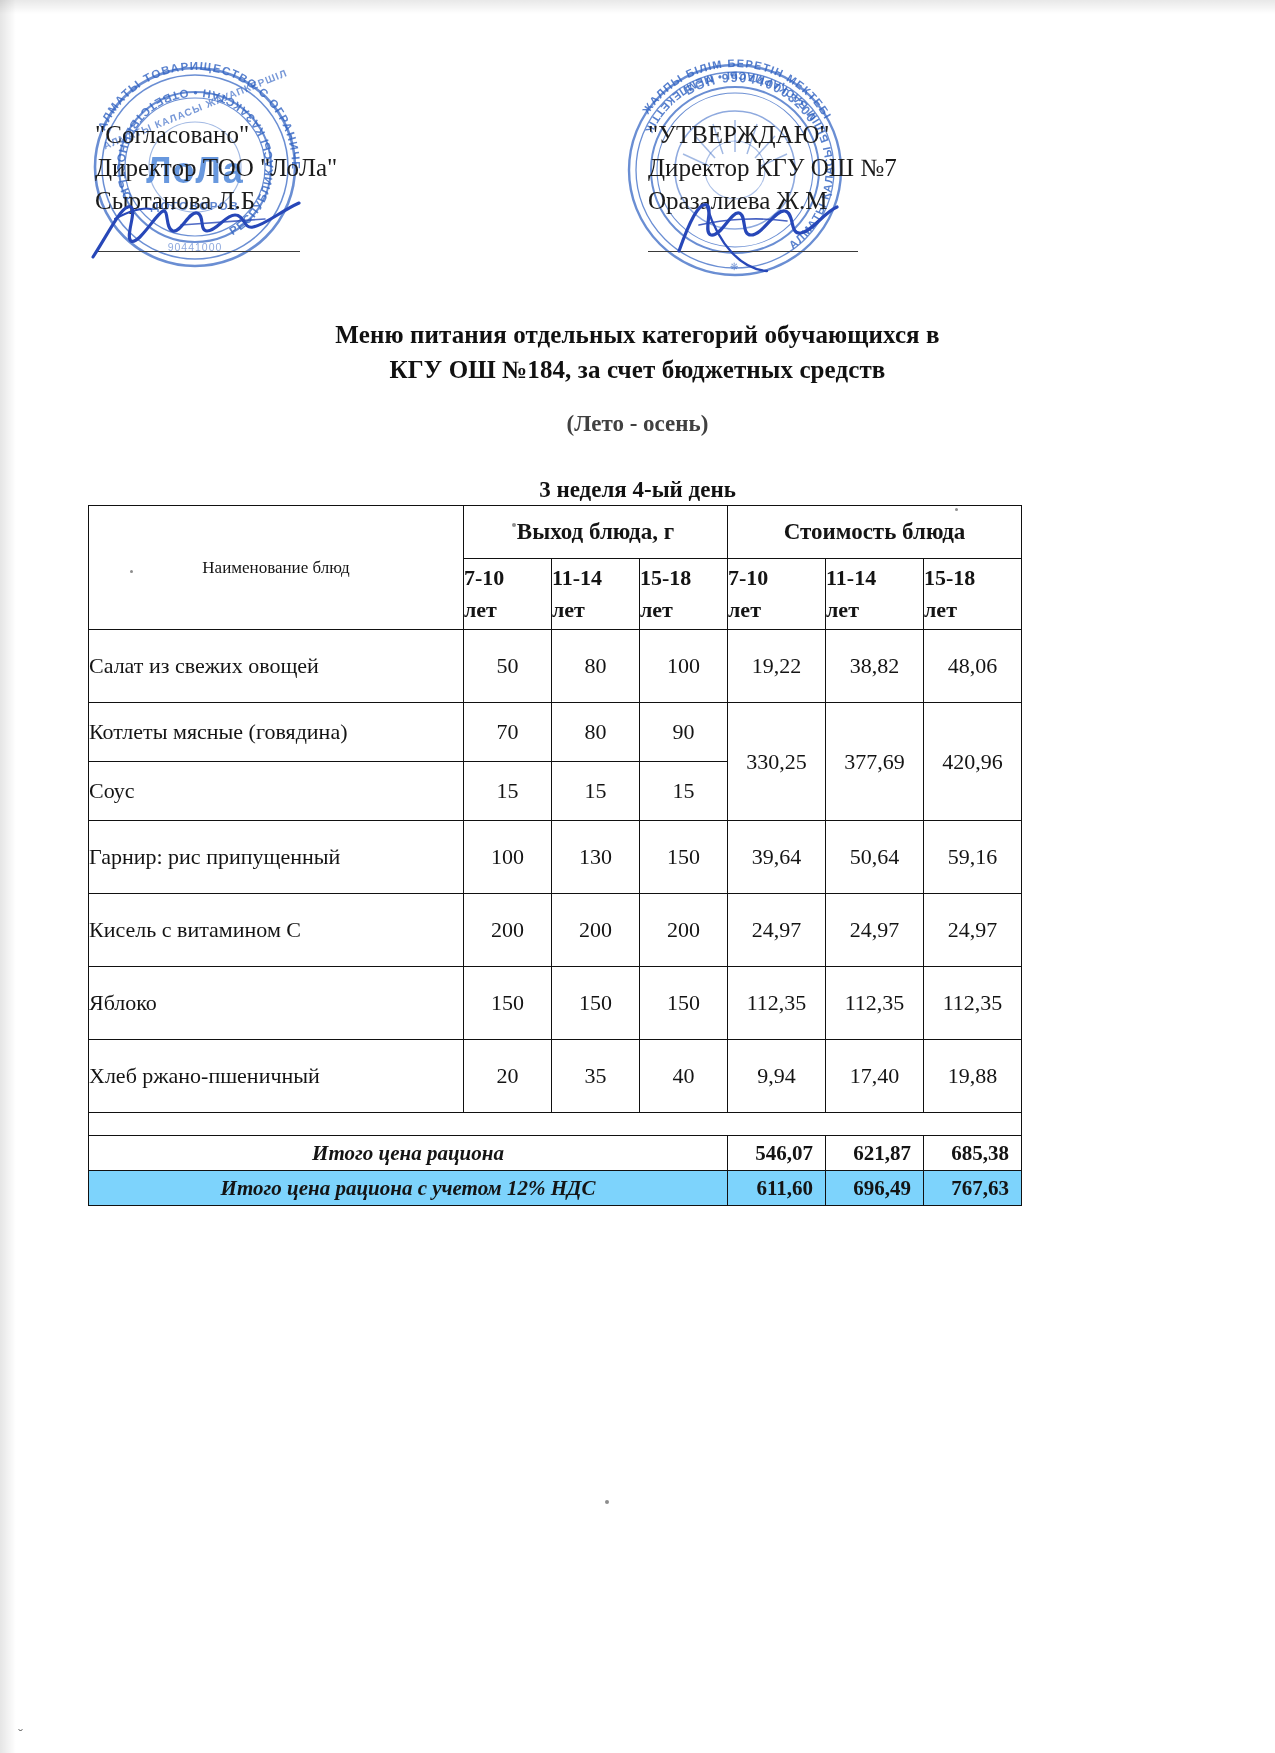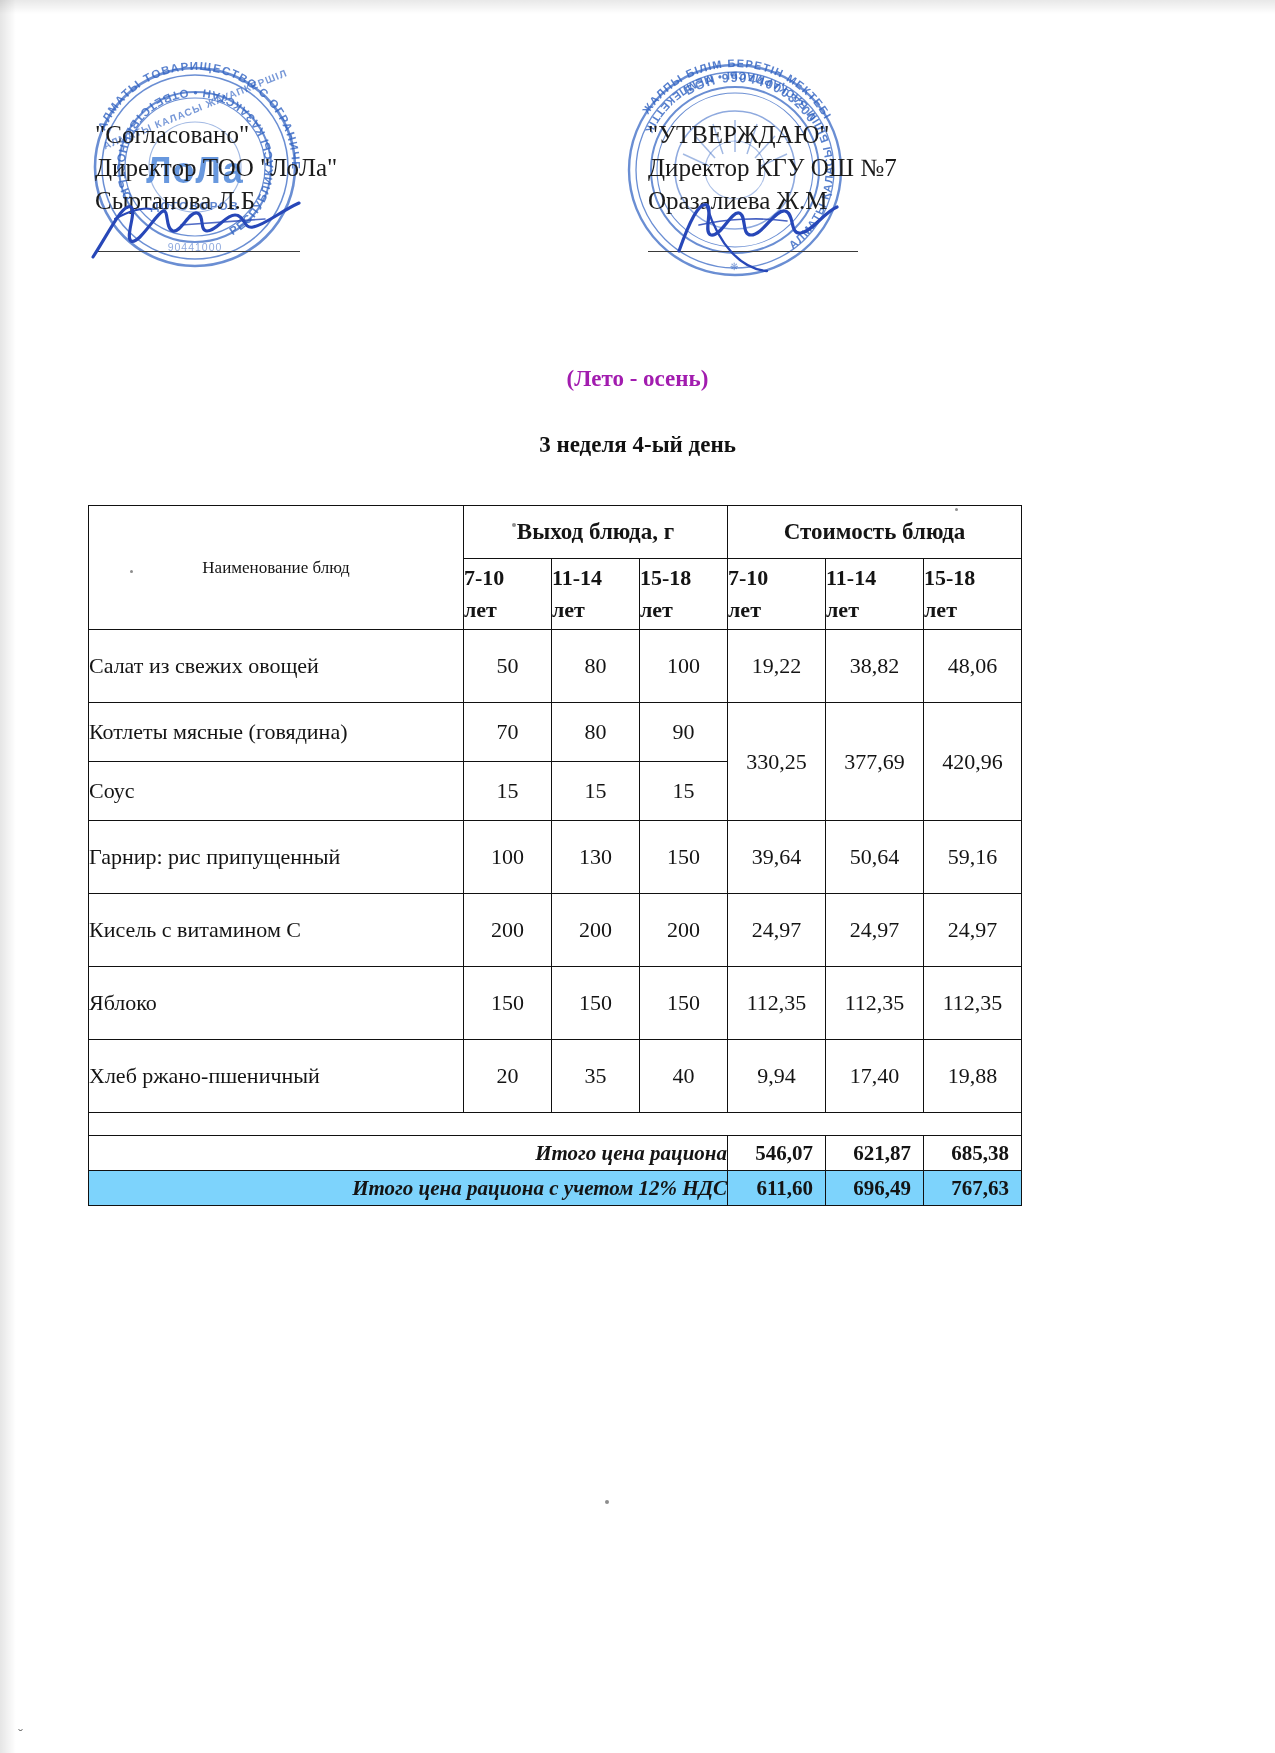--- a/index.html
+++ b/index.html
@@ -56,24 +56,24 @@
   .doc-title {
     font-family:"Liberation Serif", serif;
     font-weight:bold;
     font-size:25px;
     line-height:1.38;
     letter-spacing:0.1px;
     color:#111;
   }
   .doc-title .t-line { display:block; }
   .season {
-    margin-top:48px;
+    margin-top:24px;
     font-weight:bold;
     font-size:23px;
-    color:#a21caf;
+    color:#404040;
   }
   .daytitle {
     margin-top:40px;
     font-weight:bold;
     font-size:23px;
     color:#111;
   }
 
   
   .table-wrap {
@@ -136,21 +136,21 @@
   }
 
   
   tr.total td {
     height:34px;
     font-weight:bold;
     font-style:italic;
     font-size:21px;
   }
   tr.total td.tlabel {
-    text-align:right;
+    text-align:center;
     white-space:nowrap;
   }
   tr.total td.tnum {
     text-align:right;
     padding-right:12px;
     font-style:normal;
     font-weight:bold;
   }
   tr.total-vat td { background:#7dd3fc; }
 
@@ -277,20 +277,24 @@
         <path d="M24,66 C34,38 44,16 52,20 C58,24 48,48 56,50 C66,52 76,26 84,28
                  C92,30 86,50 96,50 C108,50 120,24 130,26 C140,28 134,50 146,48
                  C158,46 168,28 182,22" stroke-width="3.2"></path>
         <path d="M52,22 C64,60 86,84 112,86" stroke-width="2.4"></path>
         <path d="M44,40 C70,34 104,32 132,36" stroke-width="1.7" stroke-opacity="0.85"></path>
       </g>
     </svg>
   </div>
 
   <div class="title-block">
+    <div class="doc-title">
+      <span class="t-line">Меню питания отдельных   категорий обучающихся в</span>
+      <span class="t-line">КГУ ОШ №184, за счет бюджетных средств</span>
+    </div>
     <div class="season">(Лето - осень)</div>
     <div class="daytitle">3 неделя 4-ый день</div>
   </div>
 
   <div class="table-wrap">
     <table class="menu">
       <colgroup>
         <col class="col-name">
           <col class="col-out">
           <col class="col-out">

